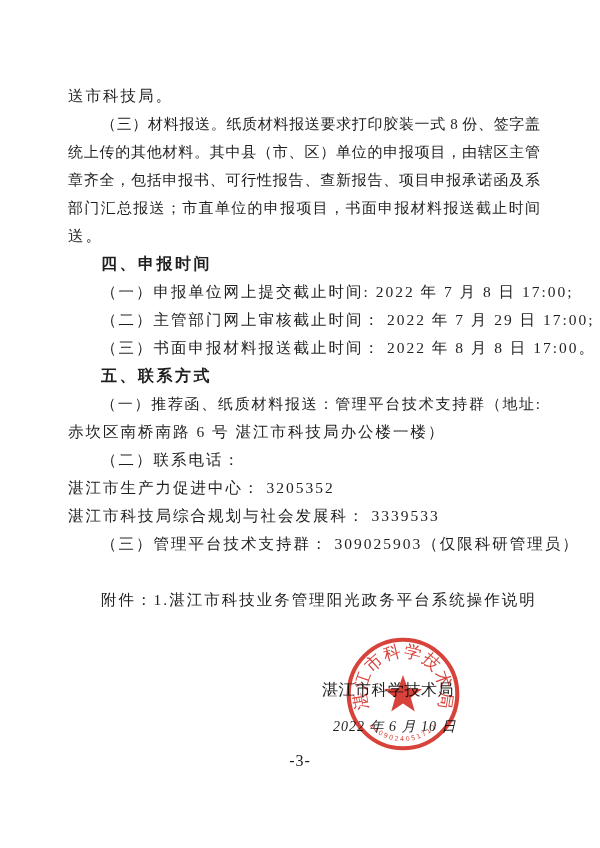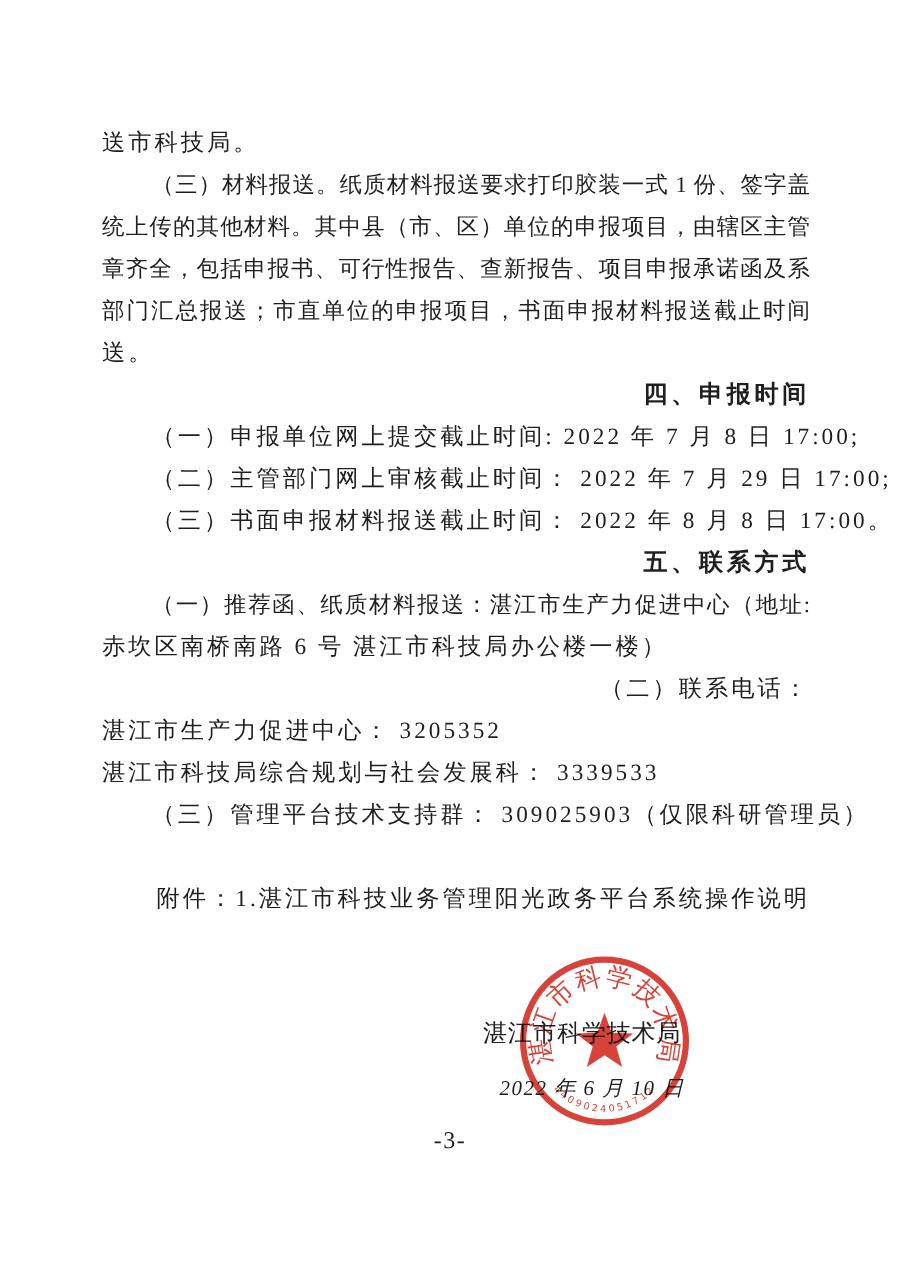--- a/index.html
+++ b/index.html
@@ -22,21 +22,21 @@
     white-space:nowrap;
   }
   .line.j{
     font-size:15px;
     letter-spacing:0;
     white-space:normal;
     text-align:justify;
     text-align-last:justify;
     text-justify:inter-character;
   }
-  .line.indent{padding-left:33px;text-align:right;}
+  .line.indent{padding-left:33px;}
   .line.indent.j{padding-left:33px;}
   .line.indent-attach{padding-left:89px;}
   .line.heading{
     font-family:"Liberation Sans","DejaVu Sans",sans-serif;
     font-weight:bold;
     font-size:16px;
     letter-spacing:2.5px;
   }
   .spacer{height:28px;}
   .sig-org{
@@ -65,31 +65,31 @@
     pointer-events:none;
   }
 </style>
 </head>
 <body>
 
 <div class="page">
 
   <div class="body-block">
     <div class="line">送市科技局。</div>
-    <div class="line indent j">（三）材料报送。纸质材料报送要求打印胶装一式 1 份、签字盖</div>
+    <div class="line indent j">（三）材料报送。纸质材料报送要求打印胶装一式 8 份、签字盖</div>
     <div class="line j">统上传的其他材料。其中县（市、区）单位的申报项目，由辖区主管</div>
     <div class="line j">章齐全，包括申报书、可行性报告、查新报告、项目申报承诺函及系</div>
     <div class="line j">部门汇总报送；市直单位的申报项目，书面申报材料报送截止时间</div>
     <div class="line">送。</div>
     <div class="line heading indent">四、申报时间</div>
     <div class="line indent">（一）申报单位网上提交截止时间: 2022 年 7 月 8 日 17:00;</div>
     <div class="line indent">（二）主管部门网上审核截止时间： 2022 年 7 月 29 日 17:00;</div>
     <div class="line indent">（三）书面申报材料报送截止时间： 2022 年 8 月 8 日 17:00。</div>
     <div class="line heading indent">五、联系方式</div>
-    <div class="line indent j">（一）推荐函、纸质材料报送：湛江市生产力促进中心（地址:</div>
+    <div class="line indent j">（一）推荐函、纸质材料报送：管理平台技术支持群（地址:</div>
     <div class="line">赤坎区南桥南路 6 号  湛江市科技局办公楼一楼）</div>
     <div class="line indent">（二）联系电话：</div>
     <div class="line">湛江市生产力促进中心： 3205352</div>
     <div class="line">湛江市科技局综合规划与社会发展科： 3339533</div>
     <div class="line indent">（三）管理平台技术支持群： 309025903（仅限科研管理员）</div>
     <div class="spacer"></div>
     <div class="line indent">附件：1.湛江市科技业务管理阳光政务平台系统操作说明</div>
   </div>
 
   <div class="sig-org">湛江市科学技术局</div>

